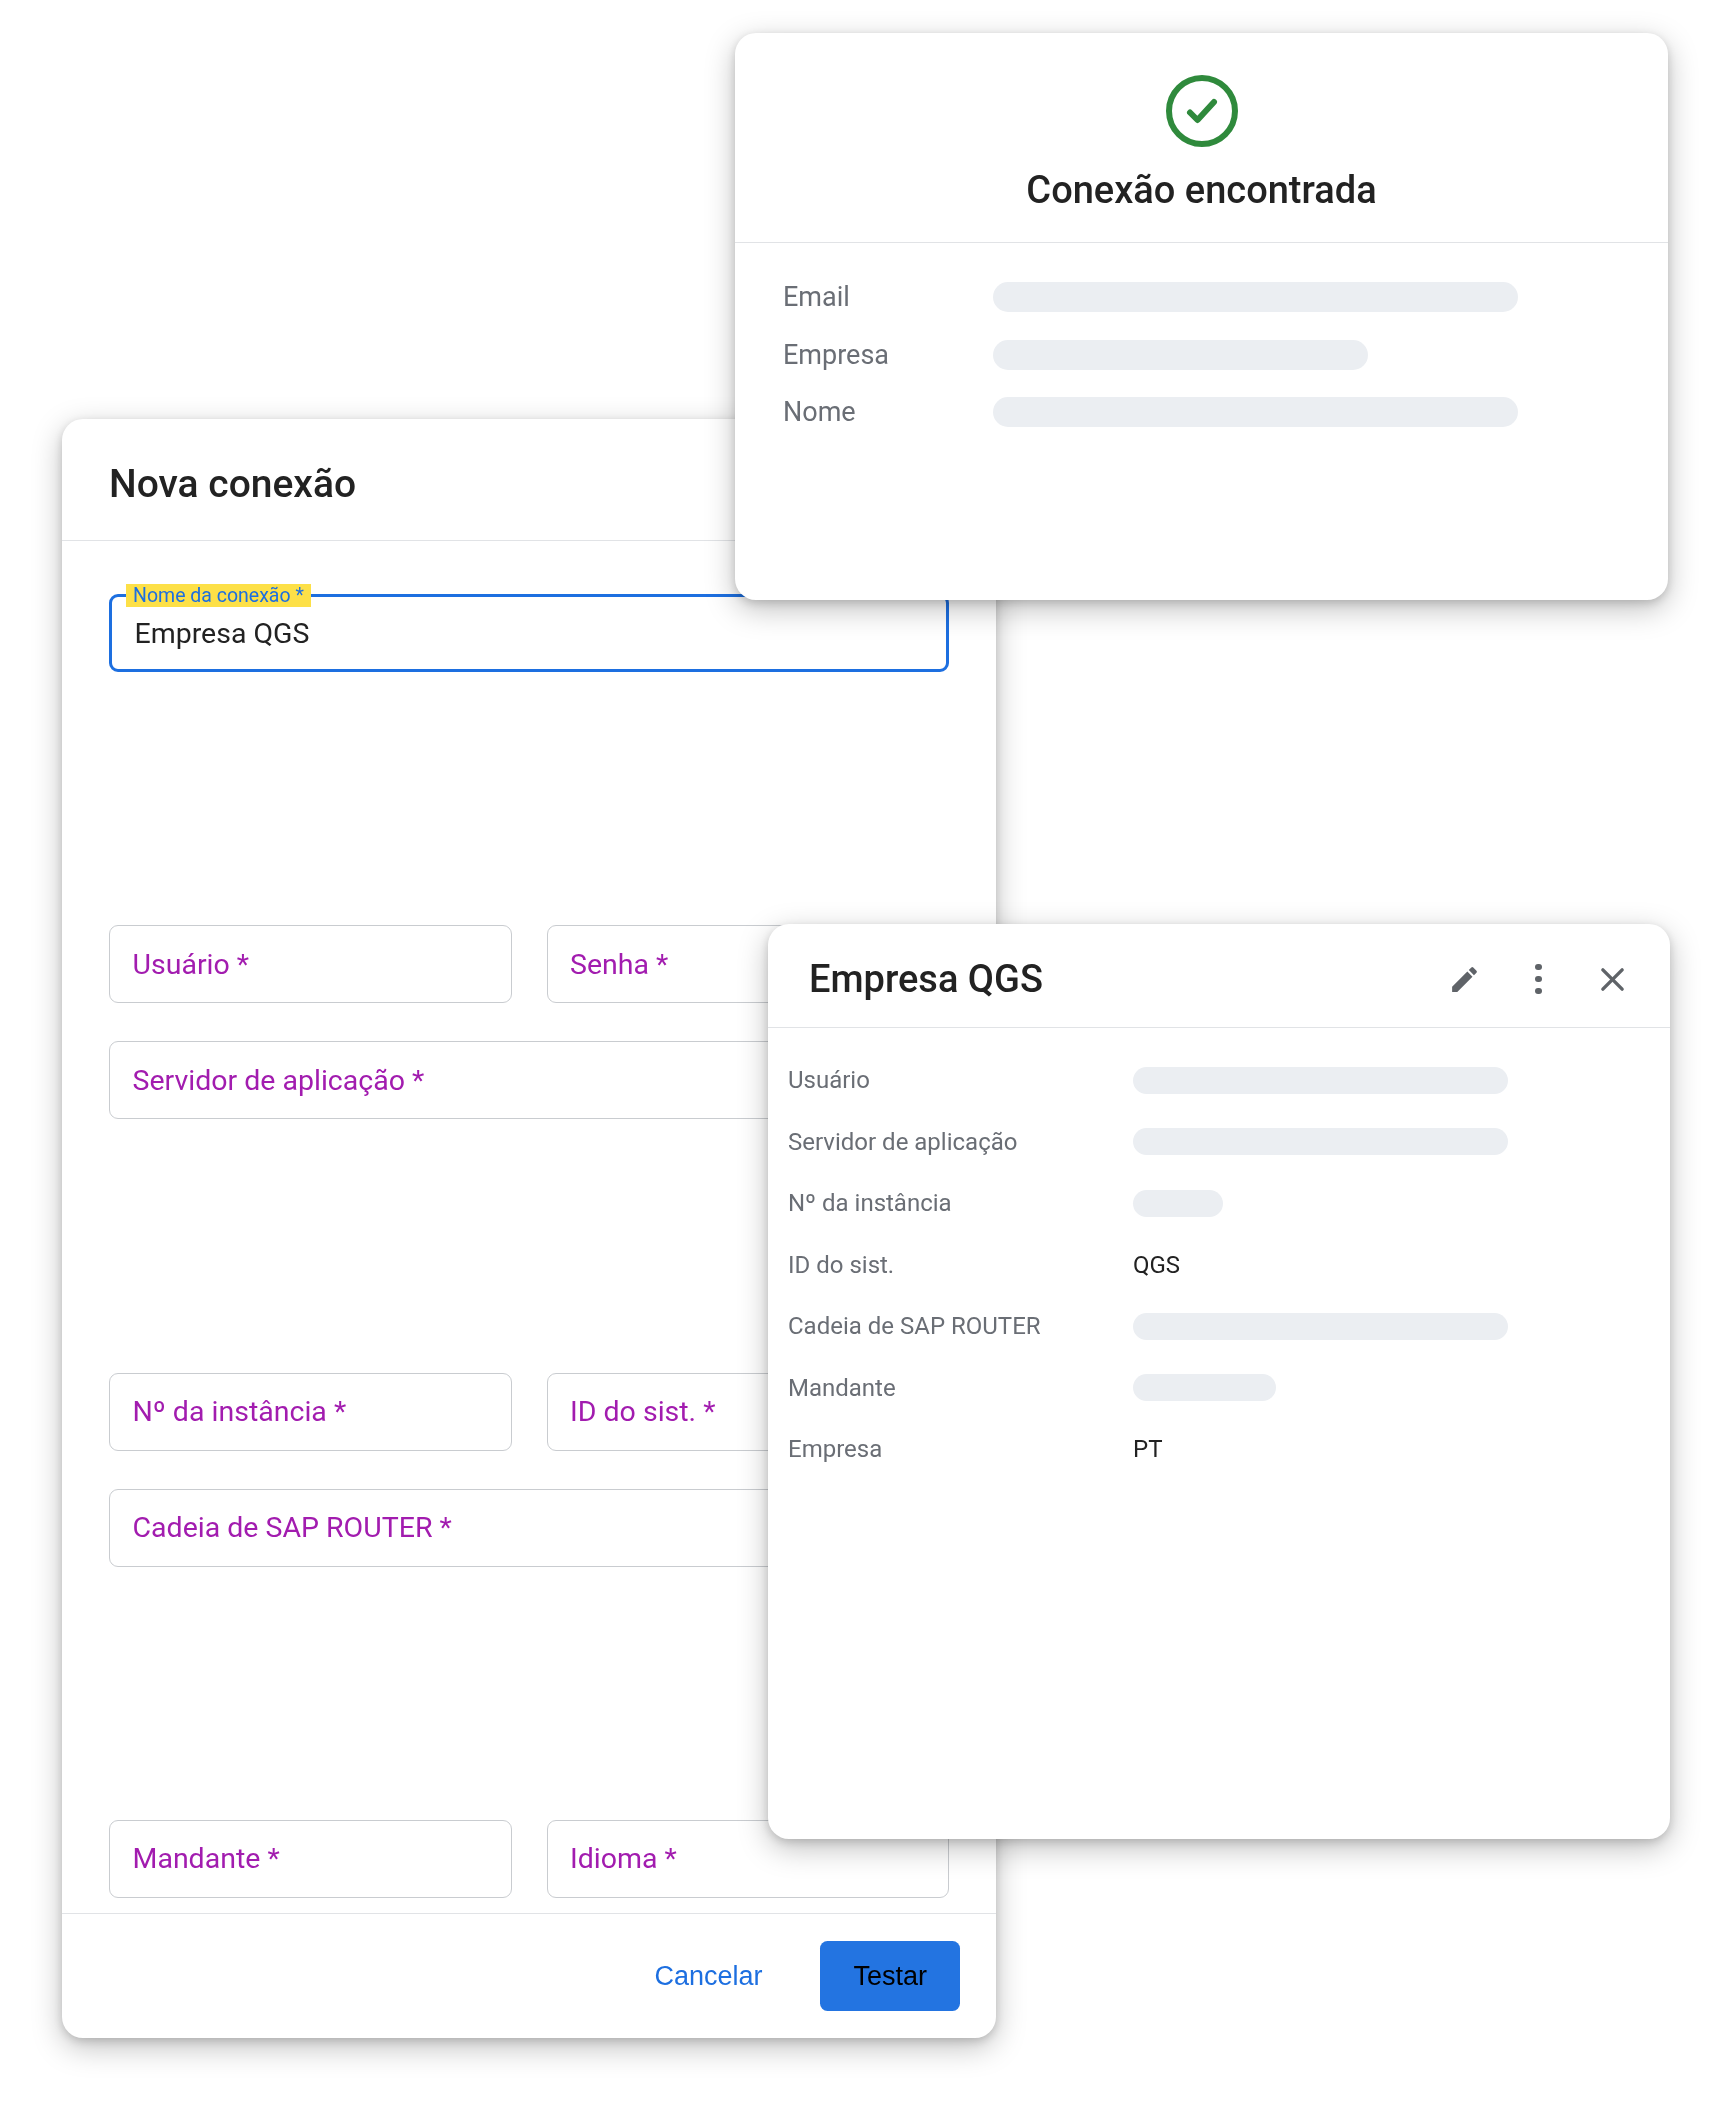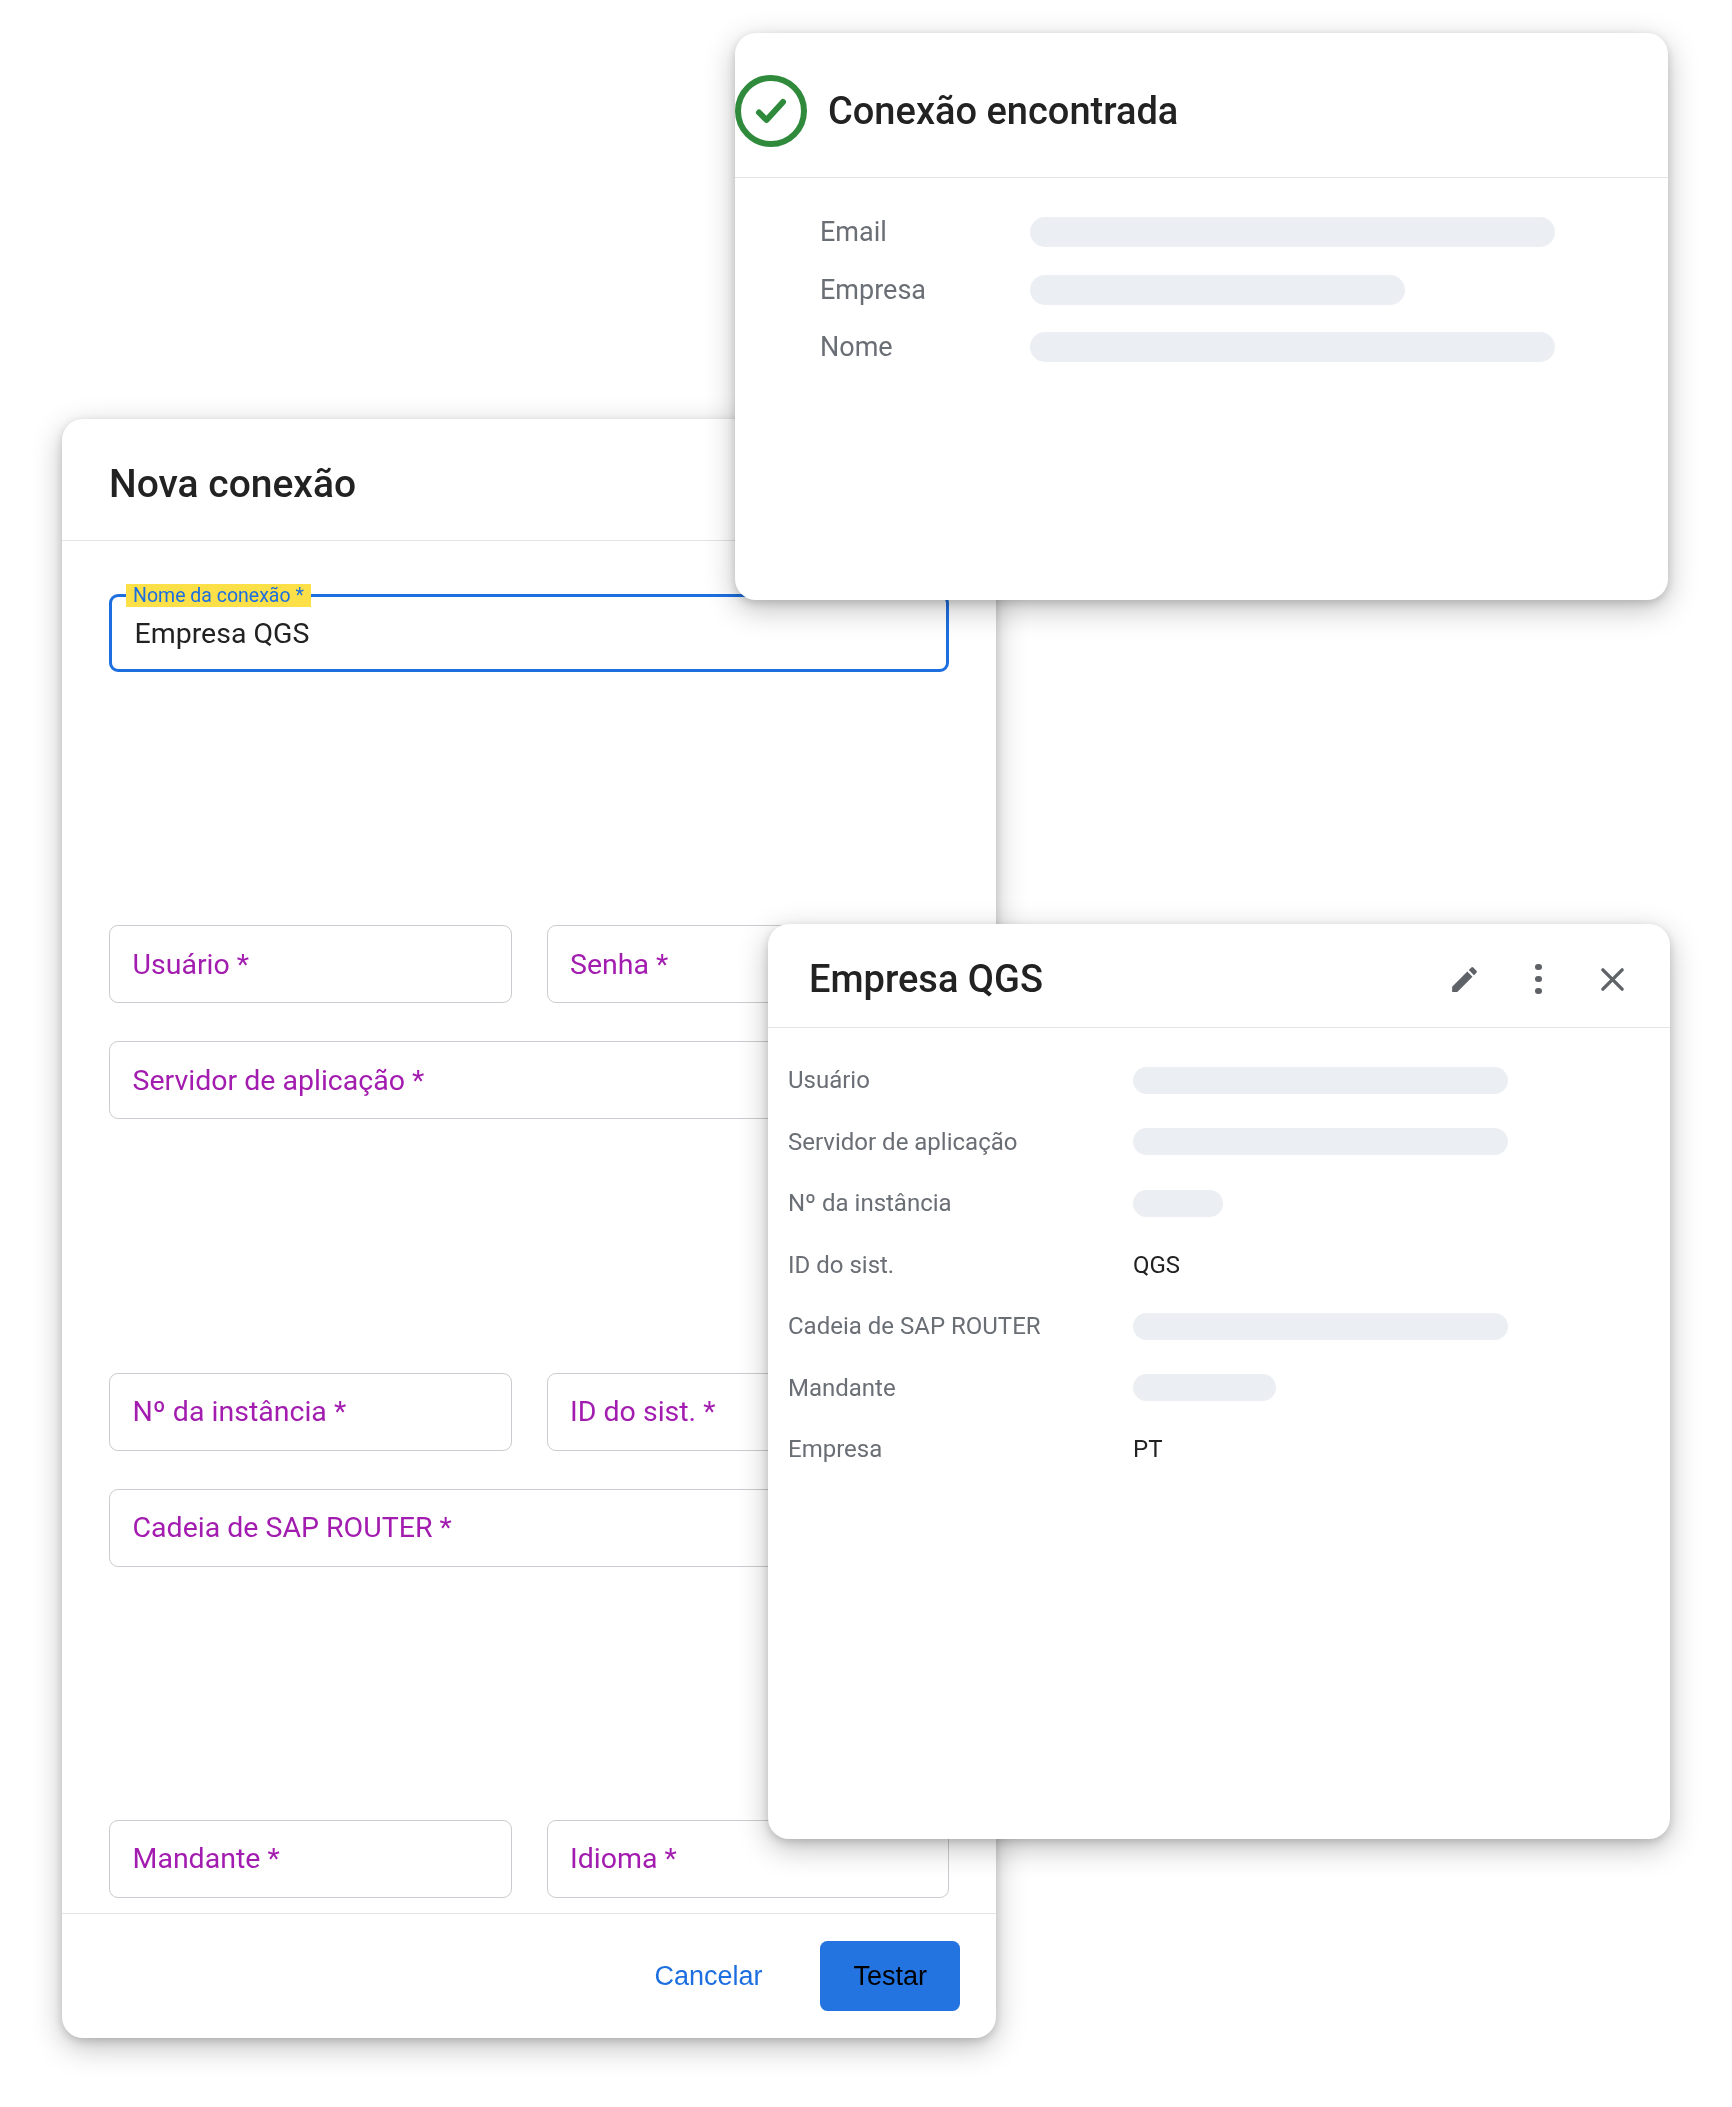--- a/index.html
+++ b/index.html
@@ -120,20 +120,21 @@
     
     .success-card {
       top: 33px;
       left: 735px;
       width: 933px;
       height: 567px;
       z-index: 3;
     }
     .success-head {
       display: flex;
+      flex-direction: column;
       align-items: center;
       padding: 42px 0 30px;
       border-bottom: 1.5px solid #e1e3e6;
       gap: 21px;
     }
     .check-circle {
       width: 72px;
       height: 72px;
       border: 6px solid #2f8a3c;
       border-radius: 50%;
@@ -145,21 +146,21 @@
       width: 36px;
       height: 36px;
       color: #2f8a3c;
     }
     .success-title {
       font-size: 38px;
       font-weight: 500;
       color: #222;
     }
     .success-body {
-      padding: 38px 85px;
+      padding: 38px 48px;
       display: flex;
       flex-direction: column;
       gap: 25.5px;
     }
     .kv-row {
       display: flex;
       align-items: center;
     }
     .kv-label {
       width: 210px;

